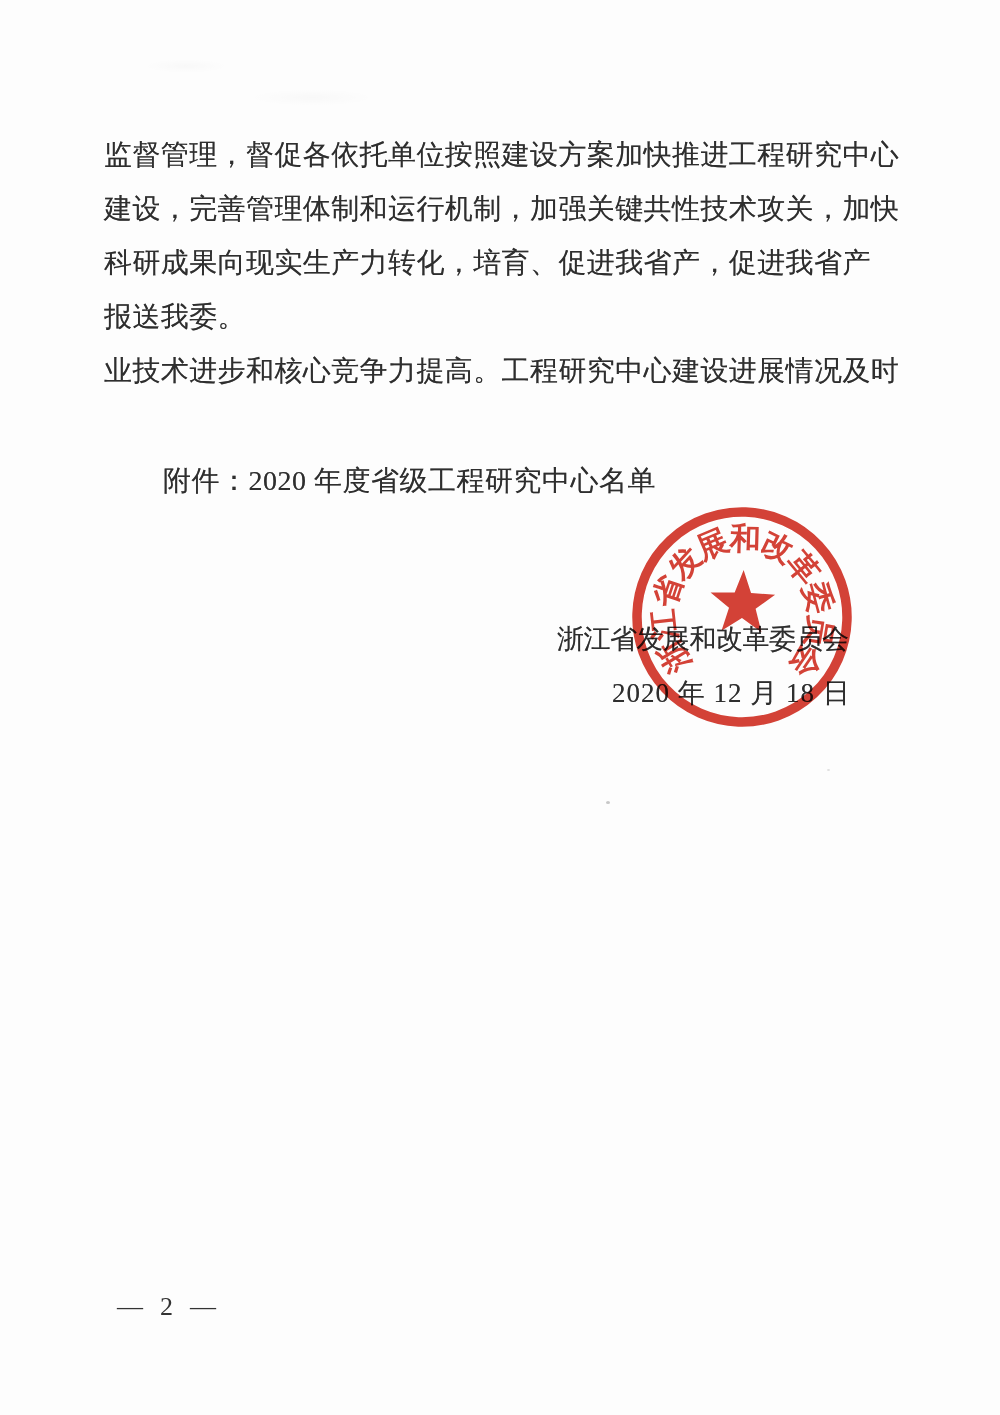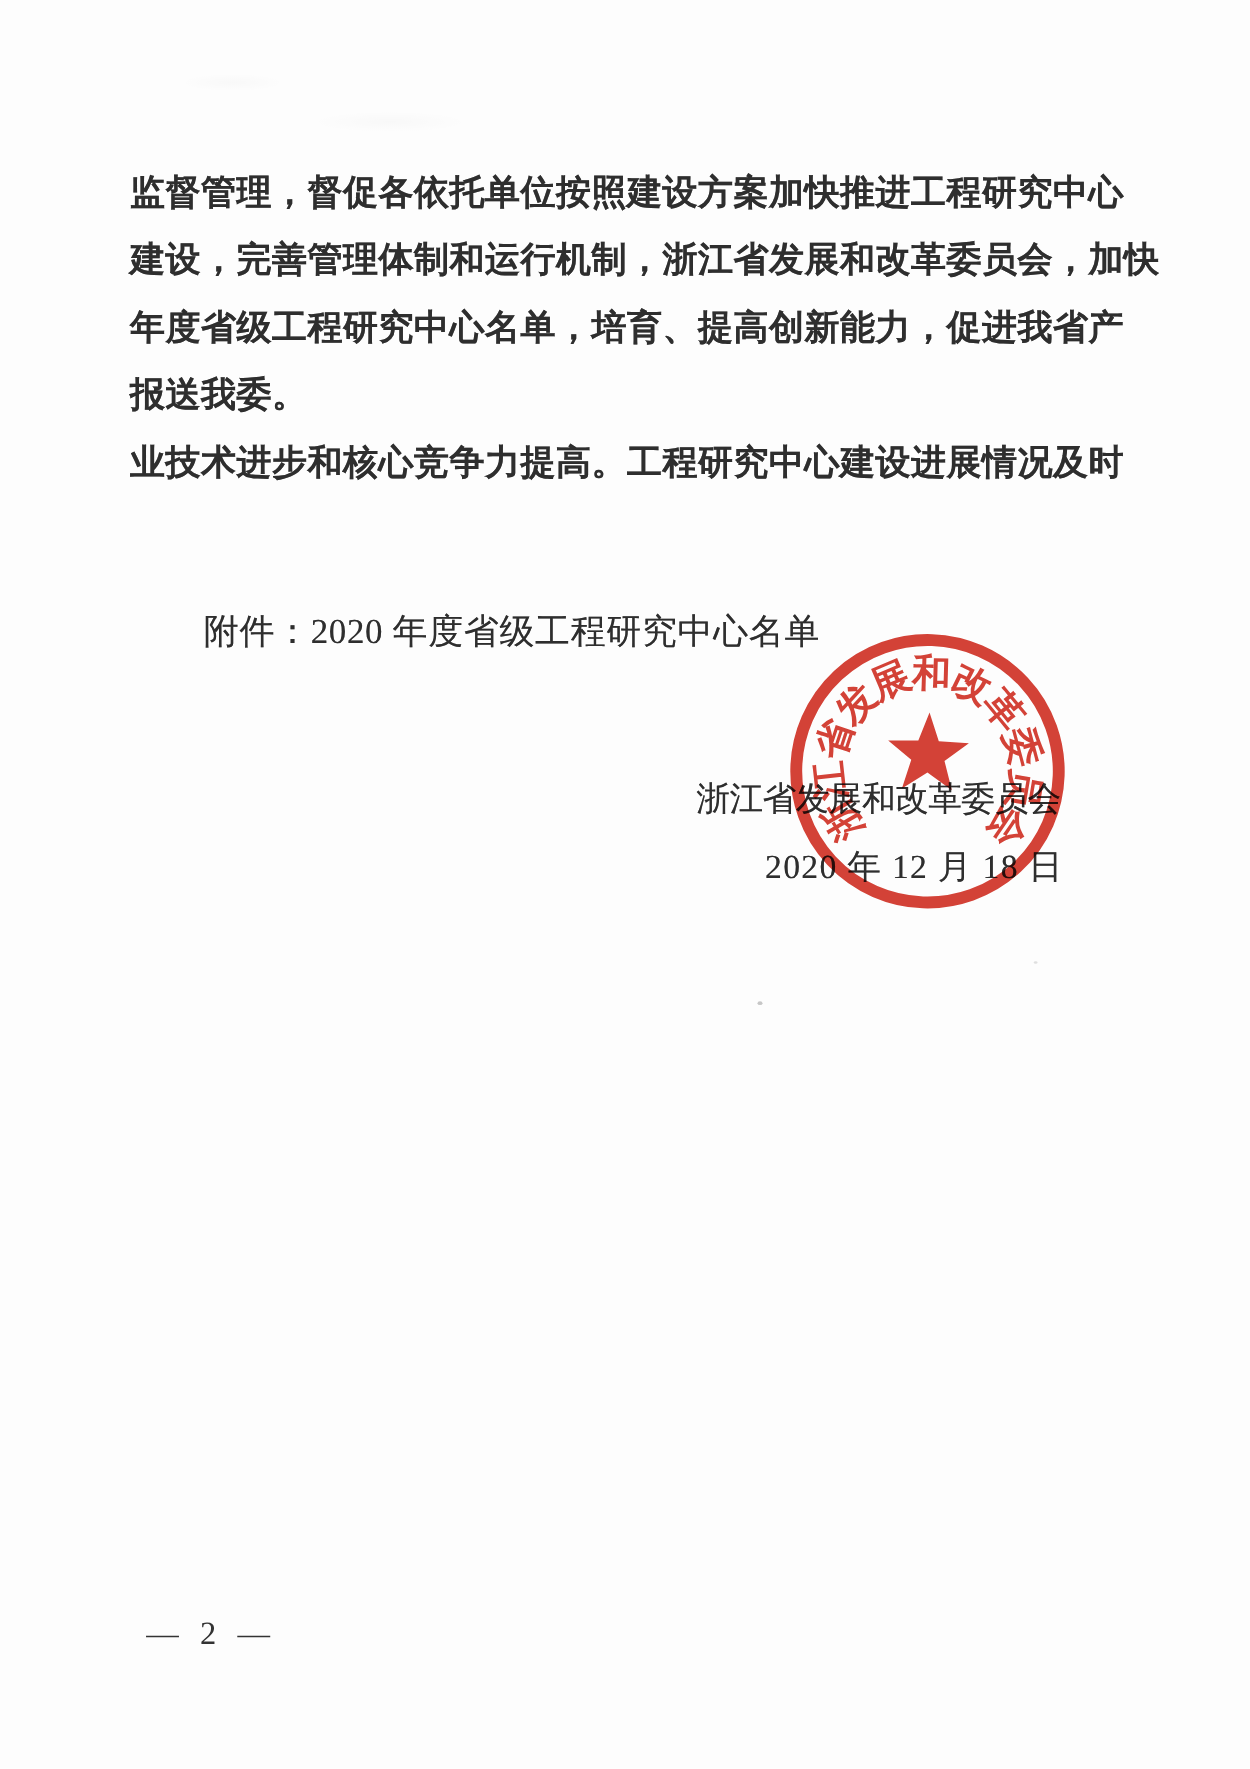--- a/index.html
+++ b/index.html
@@ -20,26 +20,26 @@
   .body-par {
     position: absolute;
     left: 104px;
     top: 128px;
     width: 794px;
     font-size: 28px;
     line-height: 54px;
     letter-spacing: 0.4px;
     text-shadow: 0 0 0.5px rgba(46,46,46,0.55);
   }
-  .body-line { white-space: nowrap; font-weight: bold; }
+  .body-line { white-space: nowrap; }
   
   .attach-line {
     position: absolute;
     left: 163px;
-    top: 486px;
+    top: 462px;
     font-size: 28px;
     letter-spacing: 0.5px;
     white-space: nowrap;
     text-shadow: 0 0 0.5px rgba(46,46,46,0.55);
   }
   
   .signer-name {
     position: absolute;
     left: 557px;
     top: 621px;
@@ -113,22 +113,22 @@
 </style>
 </head>
 <body>
 
 <div class="page">
 
   <div class="smudge"></div>
 
   <div class="body-par">
     <div class="body-line">监督管理，督促各依托单位按照建设方案加快推进工程研究中心</div>
-    <div class="body-line">建设，完善管理体制和运行机制，浙江省发展和改革委员会，加快</div>
-    <div class="body-line">年度省级工程研究中心名单，培育、提高创新能力，促进我省产</div>
+    <div class="body-line">建设，完善管理体制和运行机制，加强关键共性技术攻关，加快</div>
+    <div class="body-line">科研成果向现实生产力转化，培育、促进我省产，促进我省产</div>
     <div class="body-line">报送我委。</div>
     <div class="body-line">业技术进步和核心竞争力提高。工程研究中心建设进展情况及时</div>
   </div>
 
   <div class="attach-line">附件：2020 年度省级工程研究中心名单</div>
 
   <div class="signer-name">浙江省发展和改革委员会</div>
 
   <div class="issue-date">2020 年 12 月 18 日</div>
 

